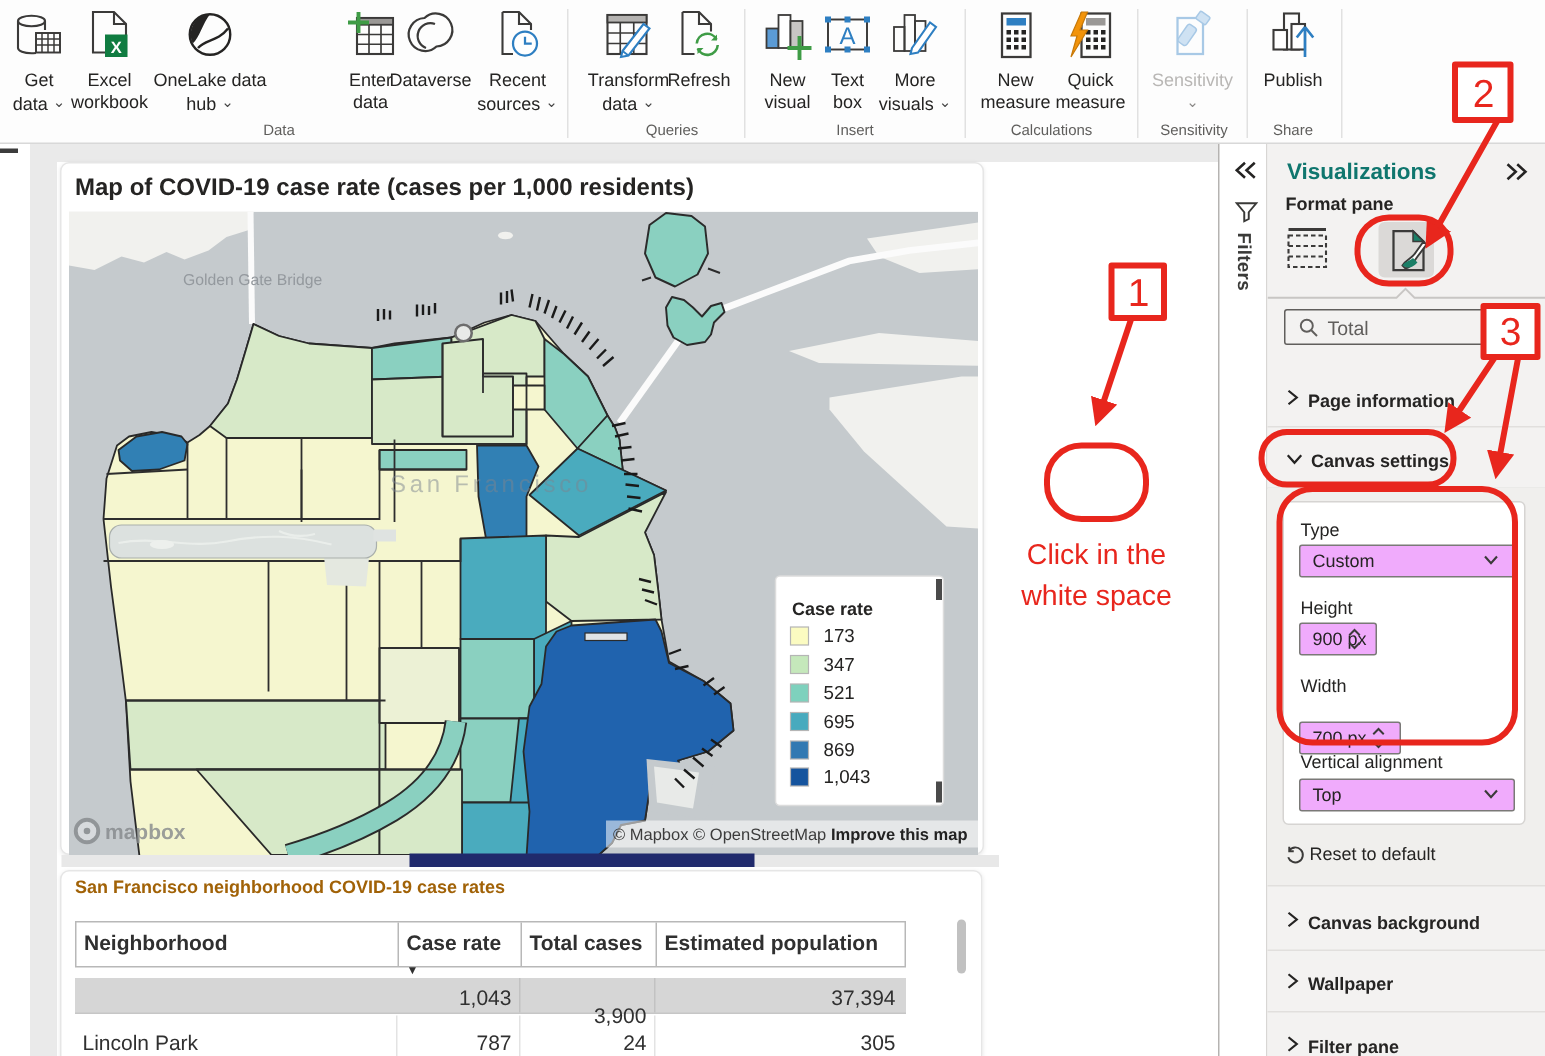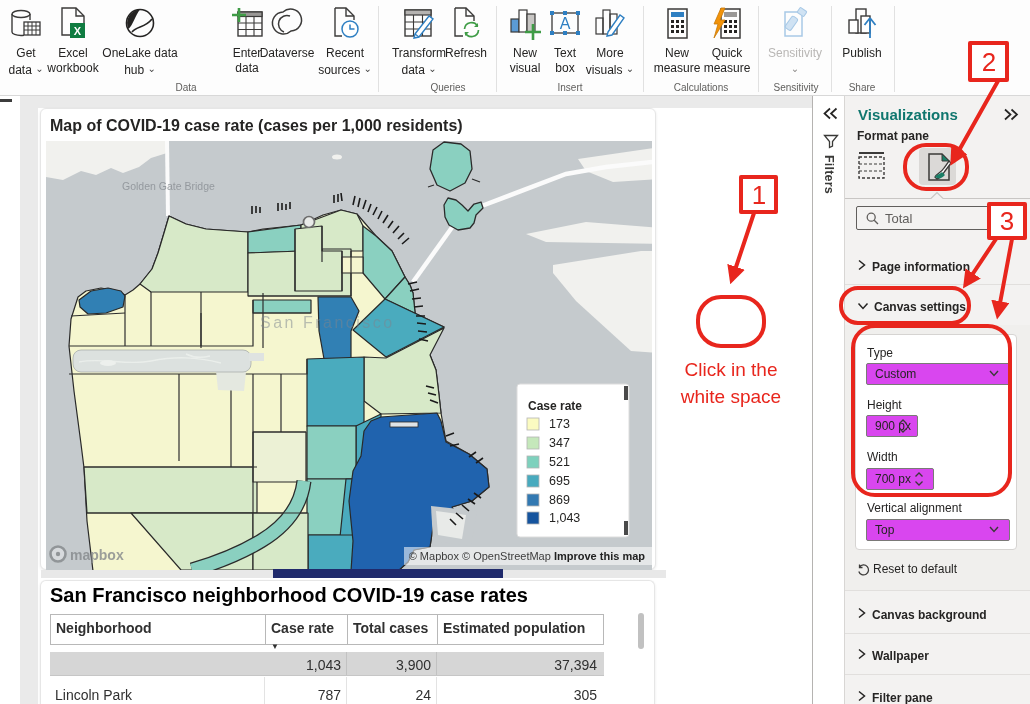--- a/index.html
+++ b/index.html
@@ -23,21 +23,21 @@
 
 .card { position:absolute; background:#fff; border:1px solid #e6e6e6; border-radius:6px; box-shadow:0 1px 3px rgba(0,0,0,0.09); }
 #mapcard { left:40px; top:108px; width:616px; height:462px; }
 #maptitle { position:absolute; left:9px; top:8px; font-size:16px; font-weight:bold; color:#252423; }
 #mapbox { position:absolute; left:5px; top:32px; width:606px; height:429px; overflow:hidden; }
 
 #hscroll { position:absolute; left:41px; top:570px; width:625px; height:8px; background:#e8e8e8; }
 #hthumb { position:absolute; left:273px; top:569px; width:230px; height:9px; background:#202a6c; }
 
 #tblcard { left:40px; top:580px; width:615px; height:124px; border-bottom:none; border-bottom-left-radius:0; border-bottom-right-radius:0; }
-#tbltitle { position:absolute; left:9px; top:3px; font-size:20px; font-weight:bold; color:#000000; }
+#tbltitle { position:absolute; left:9px; top:3px; font-size:12px; font-weight:bold; color:#a16207; }
 #tbl { position:absolute; left:9px; top:33px; width:554px; height:96px; font-size:14px; color:#303030; }
 .trow { position:absolute; left:0; width:554px; }
 .tc { position:absolute; top:0; height:100%; padding:0 5px; }
 .num { text-align:right; }
 #vthumb { position:absolute; left:597px; top:32px; width:6px; height:36px; background:#c1c1c1; border-radius:3px; }
 
 
 #fbar { position:absolute; left:812px; top:96px; width:33px; height:608px; background:#fff; border-left:1px solid #b5b3b1; border-right:1px solid #d8d6d4; }
 #fchev { position:absolute; left:822px; top:107px; }
 #ficon { position:absolute; left:823px; top:133px; }
@@ -45,21 +45,21 @@
 
 #vpanel { position:absolute; left:845px; top:96px; width:185px; height:608px; background:#f3f2f1; }
 #vpanel .title { position:absolute; left:13px; top:10px; font-size:15px; font-weight:bold; color:#0f766e; }
 #vpanel .rchev { position:absolute; right:11px; top:12px; }
 .sechead { position:absolute; left:12px; font-size:12px; font-weight:bold; color:#252423; }
 .divid { position:absolute; left:0; width:185px; height:1px; background:#e1dfdd; }
 #searchbox { position:absolute; left:11px; top:110px; width:162px; height:24px; border:1px solid #605e5c; border-radius:2px; color:#605e5c; font-size:13px; }
 #body3 { position:absolute; left:0; top:229px; width:185px; height:265px; background:#f0efed; }
 #setcard { position:absolute; left:10px; top:238px; width:162px; height:216px; background:#fff; border:1px solid #d6d4d2; border-radius:4px; }
 .flabel { font-size:12px; color:#252423; position:absolute; left:11px; }
-.ctrl { position:absolute; left:10px; height:22px; border:1px solid #7a7977; border-radius:2px; background:#d946ef; font-size:12px; color:#252423; line-height:20px; padding-left:8px; }
+.ctrl { position:absolute; left:10px; height:22px; border:1px solid #7a7977; border-radius:2px; background:#f0abfc; font-size:12px; color:#252423; line-height:20px; padding-left:8px; }
 .ddchev { position:absolute; right:9px; top:3px; }
 </style>
 </head>
 <body>
 <div id="page">
   <div id="ribbon">
 
     <div class="rbtn" style="left:1px; width:50px">
       <div class="ric">
           <svg width="34" height="36" viewBox="0 0 34 36">
@@ -448,21 +448,21 @@
     <div id="tbltitle">San Francisco neighborhood COVID-19 case rates</div>
     <div id="tbl">
       <div class="trow" style="top:0; height:31px; border:1px solid #b8b8b8; font-weight:bold;">
         <div class="tc" style="left:0; width:215px; border-right:1px solid #b8b8b8; padding-top:5px">Neighborhood</div>
         <div class="tc" style="left:215px; width:82px; border-right:1px solid #b8b8b8; padding-top:5px">Case rate<br><span style="font-size:8px; line-height:8px">▼</span></div>
         <div class="tc" style="left:297px; width:90px; border-right:1px solid #b8b8b8; padding-top:5px">Total cases</div>
         <div class="tc" style="left:387px; width:165px; padding-top:5px">Estimated population</div>
       </div>
       <div class="trow" style="top:38px; height:24px; background:#d6d6d6; border-bottom:1px solid #c6c6c6;">
         <div class="tc num" style="left:215px; width:82px; border-right:1px solid #c2c2c2; padding-top:5px">1,043</div>
-        <div class="tc num" style="left:297px; width:90px; border-right:1px solid #c2c2c2; padding-top:5px">3,900</div>
+        <div class="tc num" style="left:297px; width:90px; border-right:1px solid #c2c2c2; padding-top:17px">3,900</div>
         <div class="tc num" style="left:387px; width:165px; padding-top:5px">37,394</div>
       </div>
       <div class="trow" style="top:63px; height:33px;">
         <div class="tc" style="left:0; width:215px; border-right:1px solid #e3e3e3; padding-top:10px">Lincoln Park</div>
         <div class="tc num" style="left:215px; width:82px; border-right:1px solid #e3e3e3; padding-top:10px">787</div>
         <div class="tc num" style="left:297px; width:90px; border-right:1px solid #e3e3e3; padding-top:10px">24</div>
         <div class="tc num" style="left:387px; width:165px; padding-top:10px">305</div>
       </div>
     </div>
     <div id="vthumb"></div>
@@ -526,21 +526,21 @@
             <path d="M2,4 L6,8.5 L10,4" fill="none" stroke="#3b3a39" stroke-width="1.4"></path>
           </svg>
       </div>
       <div class="flabel" style="top:63px">Height</div>
       <div class="ctrl" style="top:80px; width:52px">900 px
         <svg class="ddchev" width="10" height="18" viewBox="0 0 10 18" style="top:1px">
             <path d="M1.5,6.5 L5,3 L8.5,6.5 M1.5,11.5 L5,15 L8.5,11.5" fill="none" stroke="#3b3a39" stroke-width="1.3"></path>
           </svg>
       </div>
       <div class="flabel" style="top:115px">Width</div>
-      <div class="ctrl" style="top:133px; width:68px">700 px
+      <div class="ctrl" style="top:146px; width:68px">700 px
         <svg class="ddchev" width="10" height="18" viewBox="0 0 10 18" style="top:1px">
             <path d="M1.5,6.5 L5,3 L8.5,6.5 M1.5,11.5 L5,15 L8.5,11.5" fill="none" stroke="#3b3a39" stroke-width="1.3"></path>
           </svg>
       </div>
       <div class="flabel" style="top:166px">Vertical alignment</div>
       <div class="ctrl" style="top:184px; width:144px">Top
         <svg class="ddchev" width="12" height="12" viewBox="0 0 12 12">
             <path d="M2,4 L6,8.5 L10,4" fill="none" stroke="#3b3a39" stroke-width="1.4"></path>
           </svg>
       </div>

